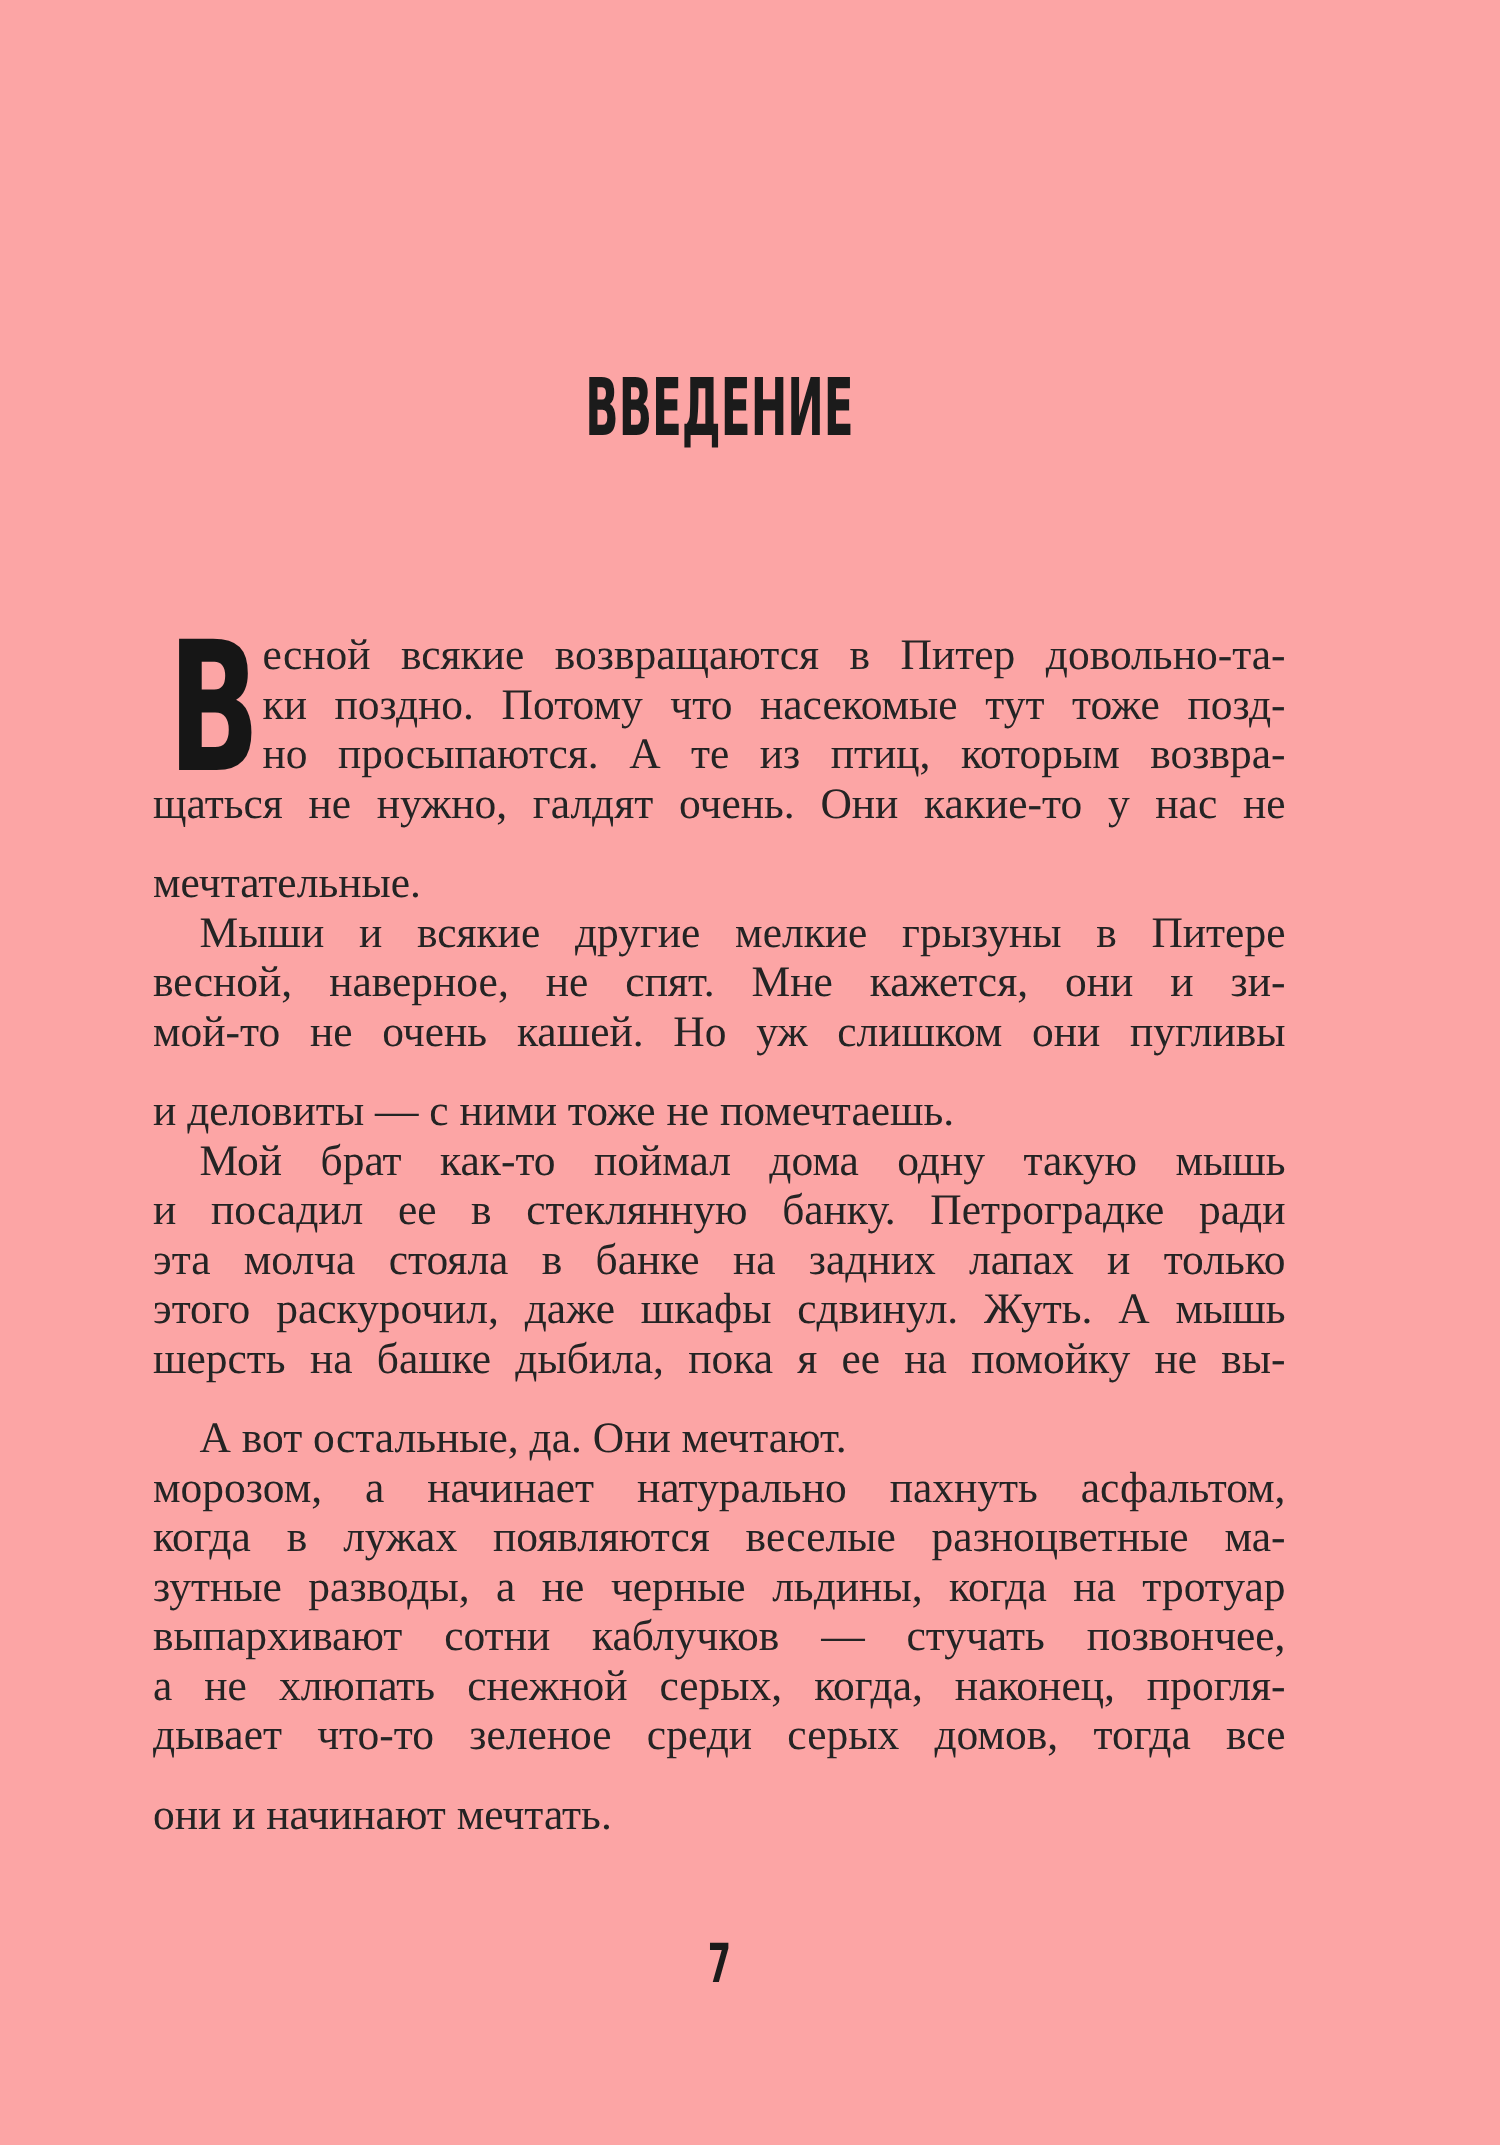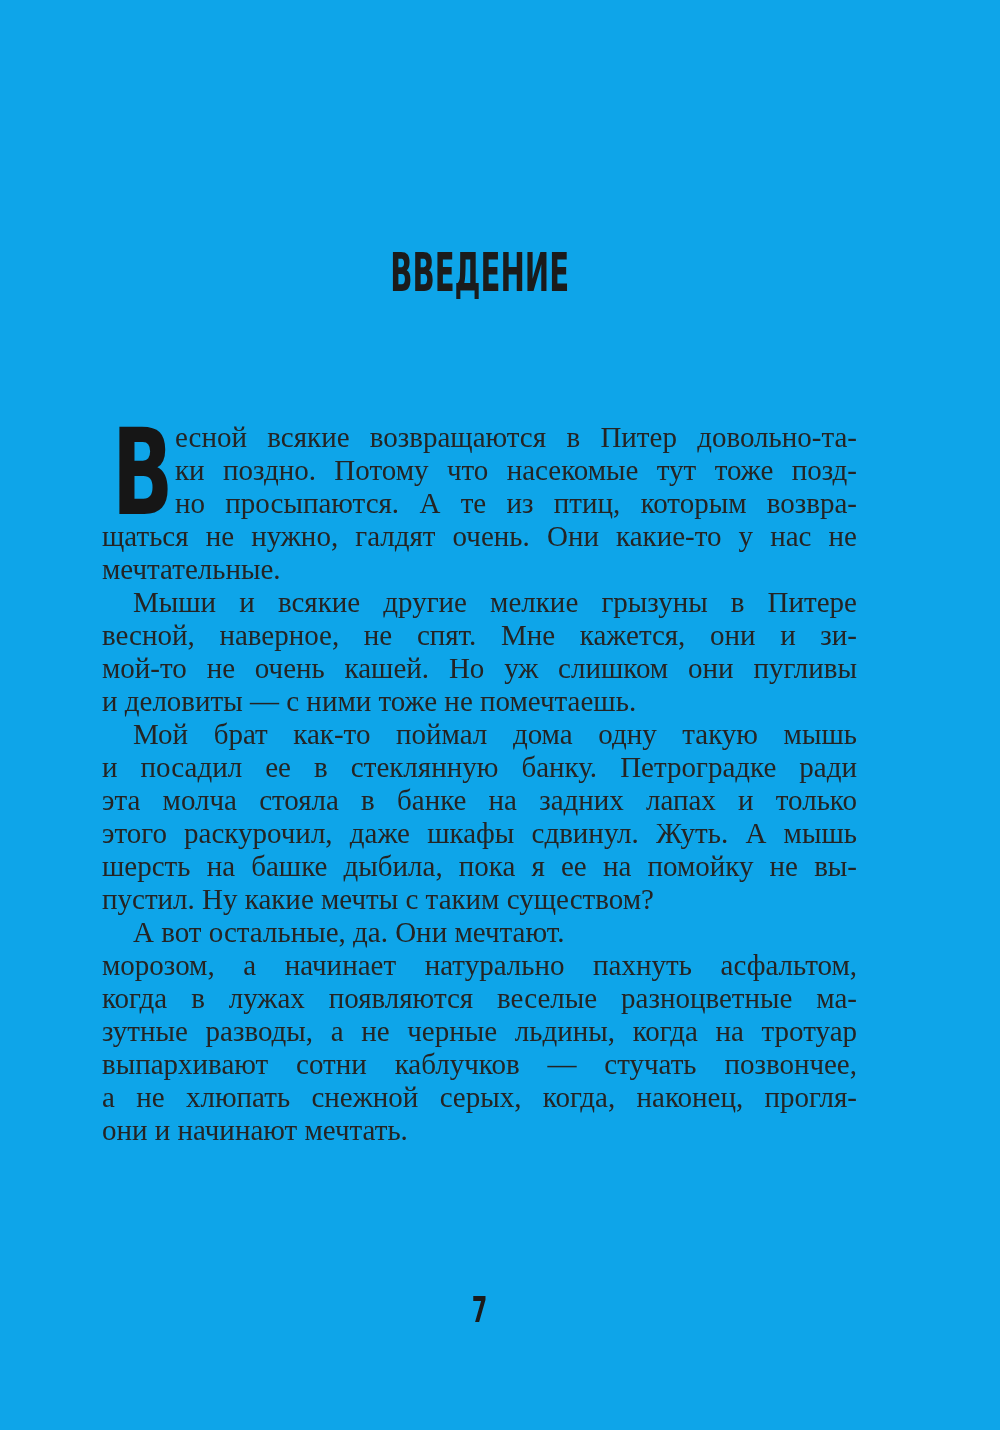--- a/index.html
+++ b/index.html
@@ -5,21 +5,21 @@
   html, body { margin: 0; padding: 0; }
   body {
     width: 1000px; height: 1430px;
     background: #fefefe;
     position: relative;
     overflow: hidden;
     font-family: "Liberation Serif", "DejaVu Serif", serif;
   }
   .page {
     position: absolute; inset: 0;
-    background: #0ea5e9;
+    background: #fca5a5;
   }
   
   .title-wrap {
     position: absolute; top: 247px; left: 102px; width: 755px;
     text-align: center;
   }
   .chapter-title {
     display: inline-block;
     font-family: "DejaVu Sans", sans-serif;
     font-weight: bold;
@@ -37,20 +37,21 @@
   }
   .paragraph { margin: 0; }
   .line {
     text-align: justify;
     text-align-last: justify;
     white-space: normal;
   }
   .line.last {
     text-align: left;
     text-align-last: left;
+    margin-top: 20px;
   }
   .line.indent { text-indent: 31px; }
   
   .dropcap {
     float: left;
     width: 73px; height: 99px;
   }
   .dropcap span {
     display: block;
     font-family: "DejaVu Sans", sans-serif;
@@ -101,31 +102,31 @@
         <div class="line">весной, наверное, не спят. Мне кажется, они и зи-</div>
         <div class="line">мой-то не очень кашей. Но уж слишком они пугливы</div>
         <div class="line last">и деловиты — с ними тоже не помечтаешь.</div>
       </div>
       <div class="paragraph">
         <div class="line indent">Мой брат как-то поймал дома одну такую мышь</div>
         <div class="line">и посадил ее в стеклянную банку. Петроградке ради</div>
         <div class="line">эта молча стояла в банке на задних лапах и только</div>
         <div class="line">этого раскурочил, даже шкафы сдвинул. Жуть. А мышь</div>
         <div class="line">шерсть на башке дыбила, пока я ее на помойку не вы-</div>
-        <div class="line last">пустил. Ну какие мечты с таким существом?</div>
       </div>
       <div class="paragraph">
         <div class="line last indent">А вот остальные, да. Они мечтают.</div>
       </div>
       <div class="paragraph">
         <div class="line">морозом, а начинает натурально пахнуть асфальтом,</div>
         <div class="line">когда в лужах появляются веселые разноцветные ма-</div>
         <div class="line">зутные разводы, а не черные льдины, когда на тротуар</div>
         <div class="line">выпархивают сотни каблучков — стучать позвончее,</div>
         <div class="line">а не хлюпать снежной серых, когда, наконец, прогля-</div>
+        <div class="line">дывает что-то зеленое среди серых домов, тогда все</div>
         <div class="line last">они и начинают мечтать.</div>
       </div>
     </div>
 
   <div class="folio-wrap">
     <span class="folio">7</span>
   </div>
 
 </div>
 

